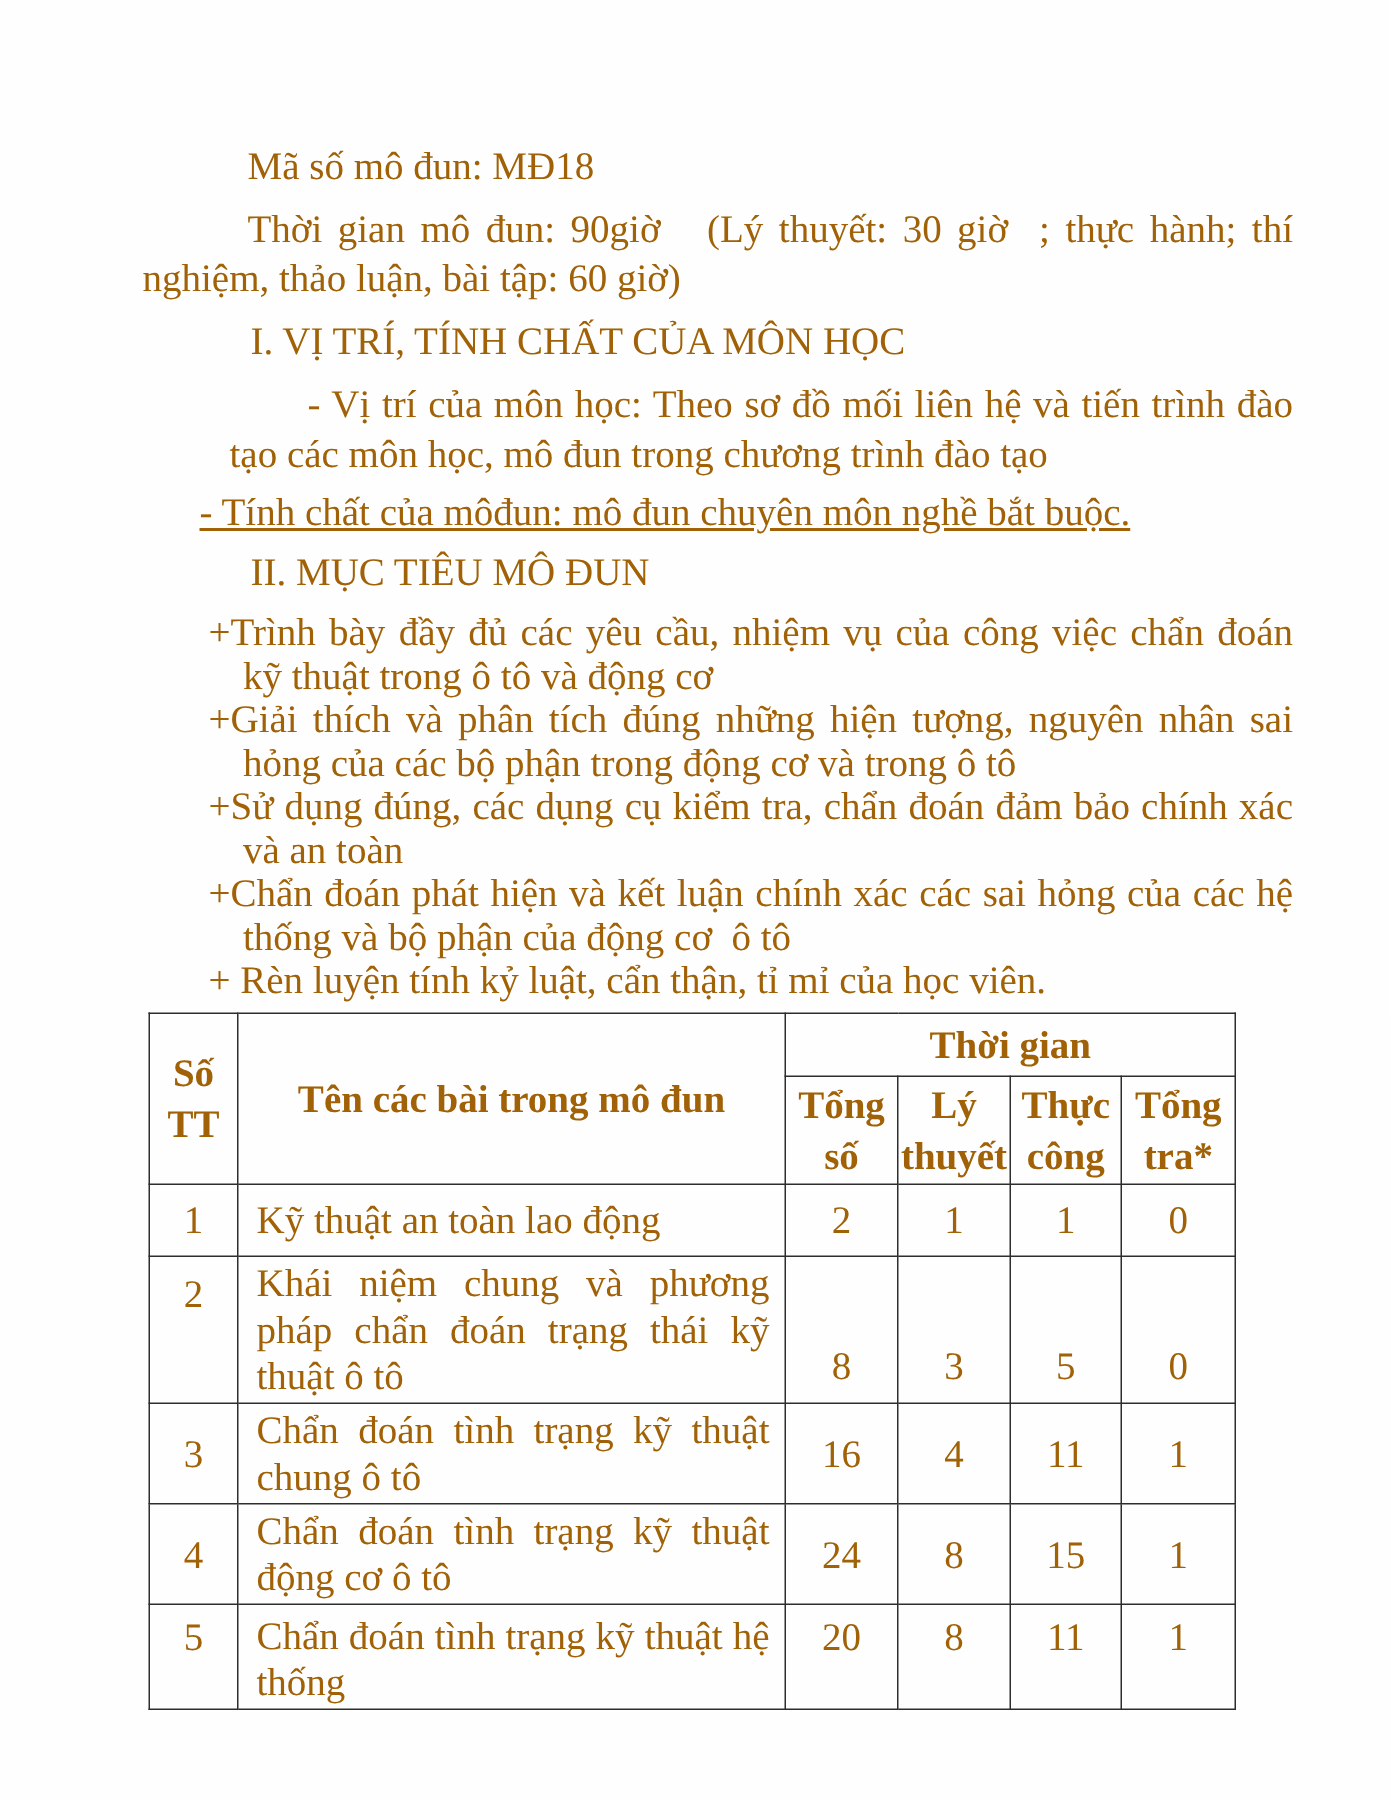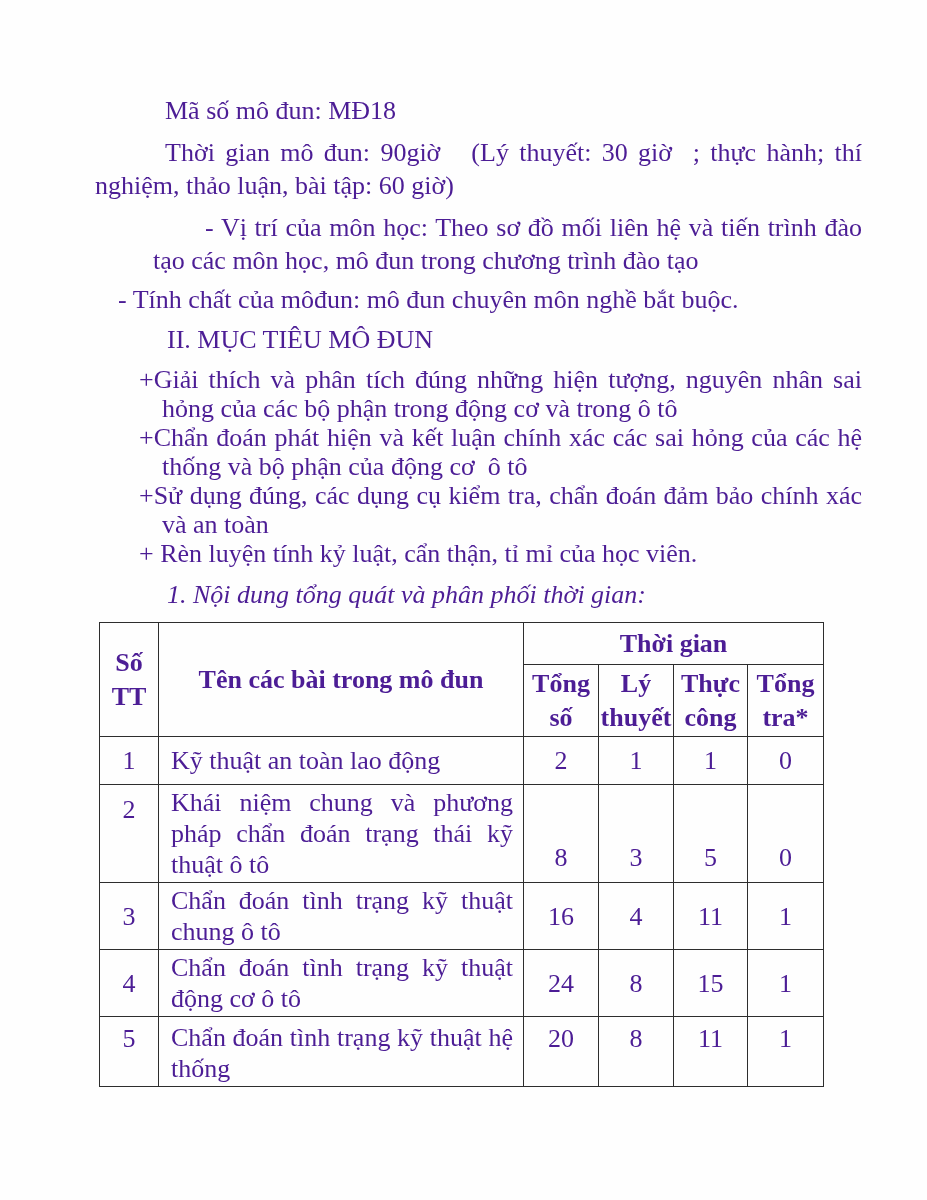--- a/index.html
+++ b/index.html
@@ -6,35 +6,35 @@
   .page {
     position: relative;
     width: 927px;
     height: 1200px;
     box-sizing: border-box;
     background: #fefefe;
     padding: 94px 65px 0 95px;
     font-family: "Liberation Serif", "DejaVu Serif", serif;
     font-size: 26px;
     line-height: 33px;
-    color: #4c1d95;
+    color: #a16207;
     overflow: hidden;
   }
   p { margin: 0 0 9px 0; }
   .just { text-align: justify; }
   .indent-lg { text-indent: 70px; }
   .sec {
     font-size: 26px;
     font-weight: normal;
     margin: 2px 0 9px 0;
     text-indent: 72px;
     line-height: 33px;
   }
   .hang { margin-left: 58px; text-indent: 52px; margin-bottom: 6px; }
-  .tinhchat { margin-left: 23px; margin-bottom: 7px; }
+  .tinhchat { margin-left: 38px; margin-bottom: 7px; text-decoration: underline; }
   .obj-list { margin: 0 0 7px 0; }
   .obj { margin: 0 0 0 67px; text-indent: -23px; line-height: 29px; }
   .ital { font-style: italic; text-indent: 72px; margin: 10px 0 11px 0; }
 
   table.tbl {
     border-collapse: collapse;
     table-layout: fixed;
     width: 724px;
     margin-left: 4px;
   }
@@ -70,36 +70,37 @@
 </style>
 </head>
 <body>
 
 <div class="page">
 
   <p class="indent-lg">Mã số mô đun: MĐ18</p>
 
   <p class="indent-lg just">Thời gian mô đun: 90giờ&nbsp;&nbsp; (Lý thuyết: 30 giờ&nbsp; ; thực hành; thí nghiệm, thảo luận, bài tập: 60 giờ)</p>
 
+  <h2 class="sec">I. VỊ TRÍ, TÍNH CHẤT CỦA MÔN HỌC</h2>
 
   <p class="hang just">- Vị trí của môn học: Theo sơ đồ mối liên hệ và tiến trình đào tạo các môn học, mô đun trong chương trình đào tạo</p>
 
   <p class="tinhchat">- Tính chất của môđun: mô đun chuyên môn nghề bắt buộc.</p>
 
   <h2 class="sec">II. MỤC TIÊU MÔ ĐUN</h2>
 
   <div class="obj-list">
+    <p class="obj just">+Trình bày đầy đủ các yêu cầu, nhiệm vụ của công việc chẩn đoán kỹ thuật trong ô tô và động cơ</p>
     <p class="obj just">+Giải thích và phân tích đúng những hiện tượng, nguyên nhân sai hỏng của các bộ phận trong động cơ và trong ô tô</p>
+    <p class="obj just">+Sử dụng đúng, các dụng cụ kiểm tra, chẩn đoán đảm bảo chính xác và an toàn</p>
     <p class="obj just">+Chẩn đoán phát hiện và kết luận chính xác các sai hỏng của các hệ thống và bộ phận của động cơ &nbsp;ô tô</p>
-    <p class="obj just">+Sử dụng đúng, các dụng cụ kiểm tra, chẩn đoán đảm bảo chính xác và an toàn</p>
     <p class="obj just">+ Rèn luyện tính kỷ luật, cẩn thận, tỉ mỉ của học viên.</p>
   </div>
 
 
-  <p class="ital">1. Nội dung tổng quát và phân phối thời gian:</p>
 
   <table class="tbl">
     <colgroup>
       <col style="width:59px">
       <col style="width:365px">
       <col style="width:75px">
       <col style="width:75px">
       <col style="width:74px">
       <col style="width:76px">
     </colgroup>

